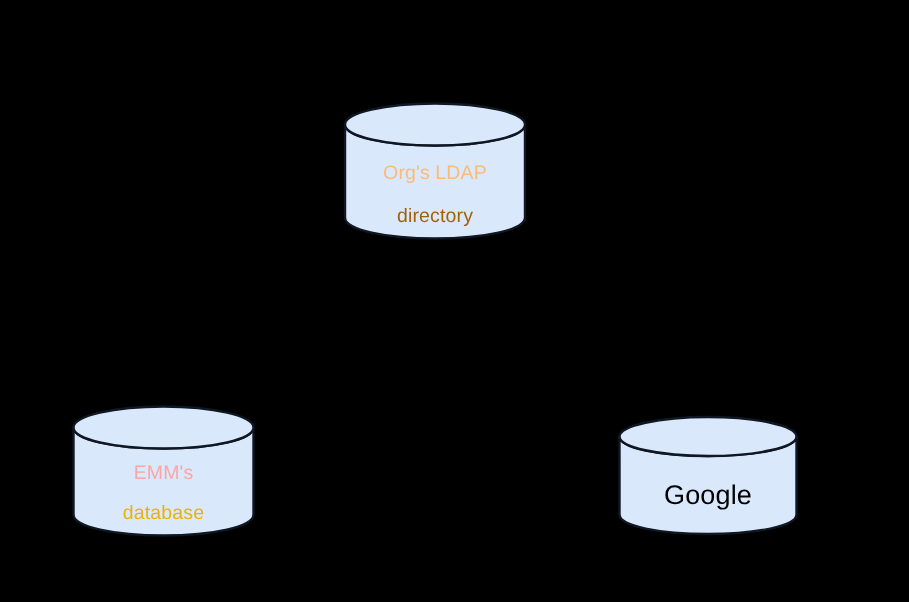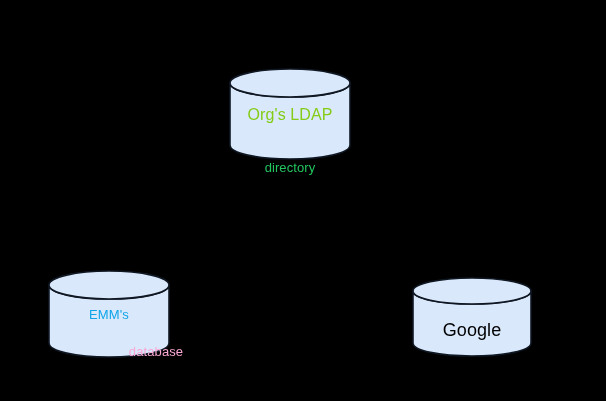--- a/index.html
+++ b/index.html
@@ -44,31 +44,31 @@
 </head>
 <body>
 
 <div id="canvas" style="width: 606px; height: 401px; background: rgb(0, 0, 0);">
 
   <div class="cylinder" id="node-ldap" style="left: 229px; top: 68px; width: 122px; height: 92px;">
     <svg viewBox="0 0 122 92" preserveAspectRatio="none">
       <path class="cyl-body" d="M 1 15 L 1 77 C 1 85.3 28.3 91 61 91 C 93.7 91 121 85.3 121 77 L 121 15 C 121 23.3 93.7 29 61 29 C 28.3 29 1 23.3 1 15 Z" fill="#dae8fc" stroke="#0f1722" stroke-width="1.6" stroke-linejoin="round"></path>
       <ellipse class="cyl-top" cx="61" cy="15" rx="60" ry="14" fill="#dae8fc" stroke="#0f1722" stroke-width="1.6"></ellipse>
     </svg>
-    <div class="cyl-label" id="ldap-line-0" style="top: 38px; color: #84cc16; font-size: 16px;">Org's LDAP</div>
-    <div class="cyl-label" id="ldap-line-1" style="top: 67px; color: #22c55e; font-size: 13px; margin-top: 24px;">directory</div>
+    <div class="cyl-label" id="ldap-line-0" style="top: 38px; color: #fdba74; font-size: 13px;">Org's LDAP</div>
+    <div class="cyl-label" id="ldap-line-1" style="top: 67px; color: #a16207; font-size: 13px;">directory</div>
   </div>
 
   <div class="cylinder" id="node-emm" style="left: 48px; top: 270px; width: 122px; height: 88px;">
     <svg viewBox="0 0 122 88" preserveAspectRatio="none">
       <path class="cyl-body" d="M 1 15 L 1 73 C 1 81.3 28.3 87 61 87 C 93.7 87 121 81.3 121 73 L 121 15 C 121 23.3 93.7 29 61 29 C 28.3 29 1 23.3 1 15 Z" fill="#dae8fc" stroke="#0f1722" stroke-width="1.6" stroke-linejoin="round"></path>
       <ellipse class="cyl-top" cx="61" cy="15" rx="60" ry="14" fill="#dae8fc" stroke="#0f1722" stroke-width="1.6"></ellipse>
     </svg>
-    <div class="cyl-label" id="emm-line-0" style="top: 36px; color: #0ea5e9; font-size: 13px;">EMM's</div>
-    <div class="cyl-label" id="emm-line-1" style="top: 73px; color: #f9a8d4; font-size: 13px; padding-left: 47px;">database</div>
+    <div class="cyl-label" id="emm-line-0" style="top: 36px; color: #fca5a5; font-size: 13px;">EMM's</div>
+    <div class="cyl-label" id="emm-line-1" style="top: 63px; color: #eab308; font-size: 13px;">database</div>
   </div>
 
   <div class="cylinder" id="node-google" style="left: 412px; top: 277px; width: 120px; height: 80px;">
     <svg viewBox="0 0 120 80" preserveAspectRatio="none">
       <path class="cyl-body" d="M 1 14 L 1 66 C 1 73.7 27.8 79 60 79 C 92.2 79 119 73.7 119 66 L 119 14 C 119 21.7 92.2 27 60 27 C 27.8 27 1 21.7 1 14 Z" fill="#dae8fc" stroke="#0f1722" stroke-width="1.6" stroke-linejoin="round"></path>
       <ellipse class="cyl-top" cx="60" cy="14" rx="59" ry="13" fill="#dae8fc" stroke="#0f1722" stroke-width="1.6"></ellipse>
     </svg>
     <div class="cyl-label" id="google-line-0" style="top: 45px; color: rgb(0, 0, 0); font-size: 18px;">Google</div>
   </div>
 

